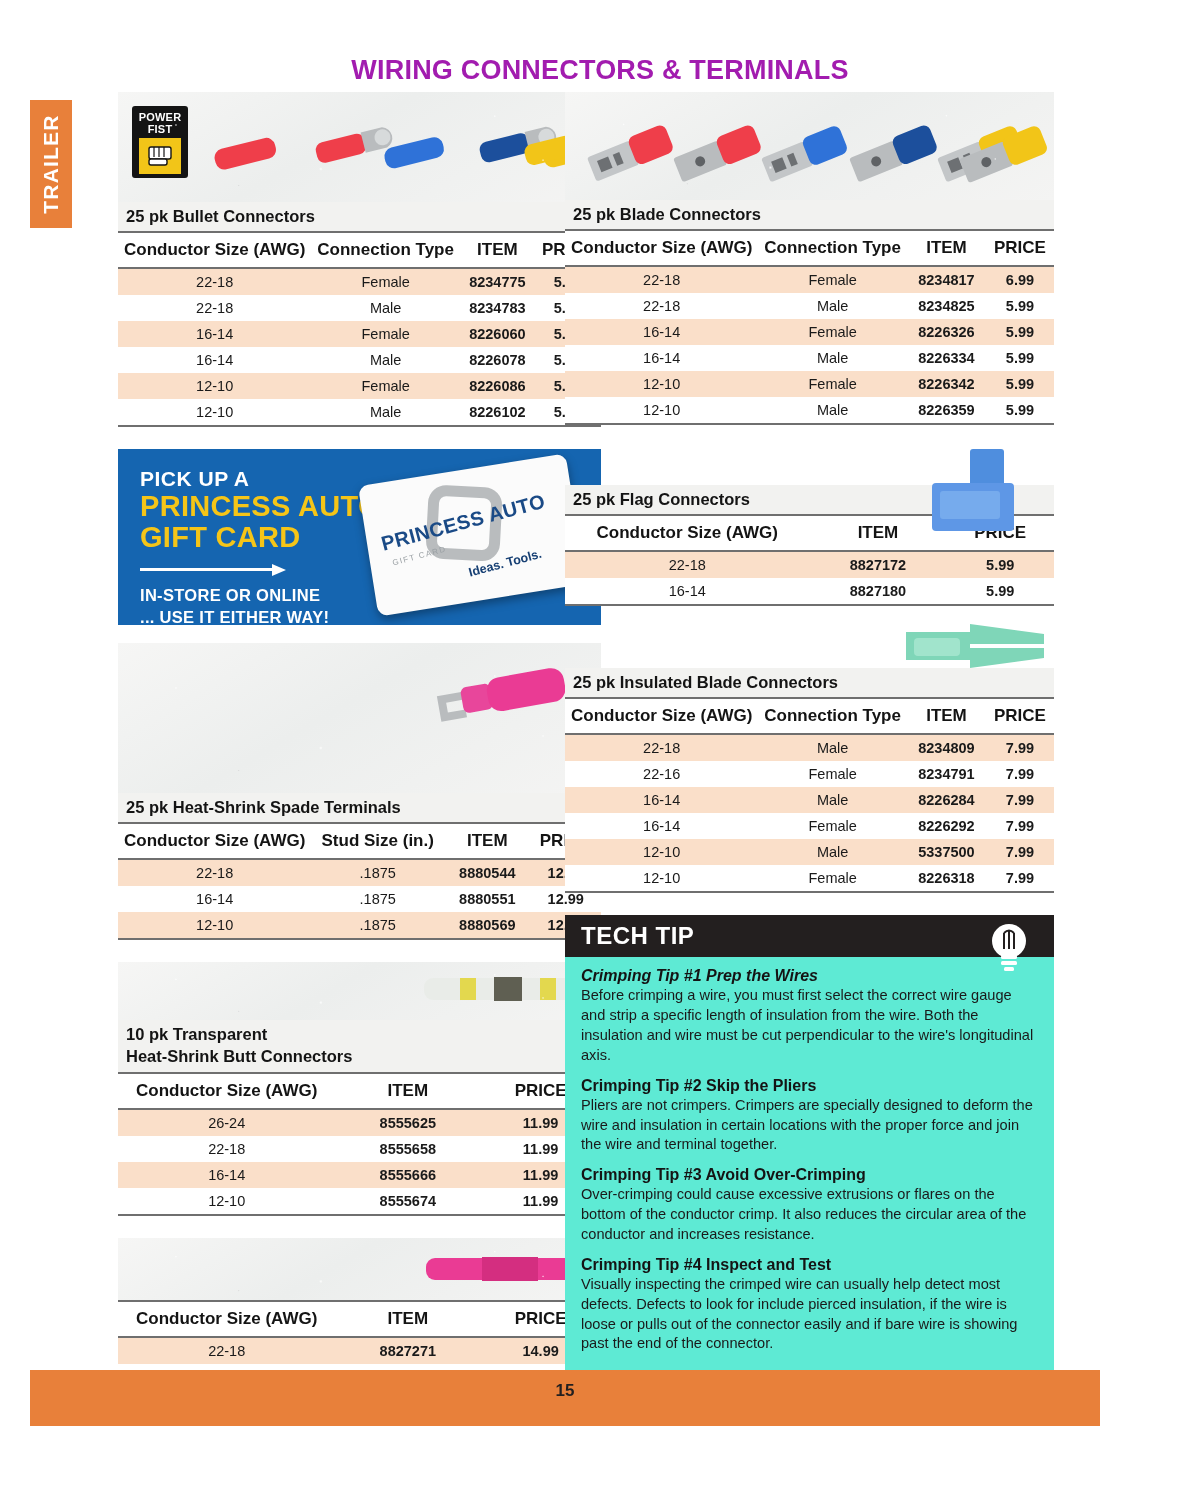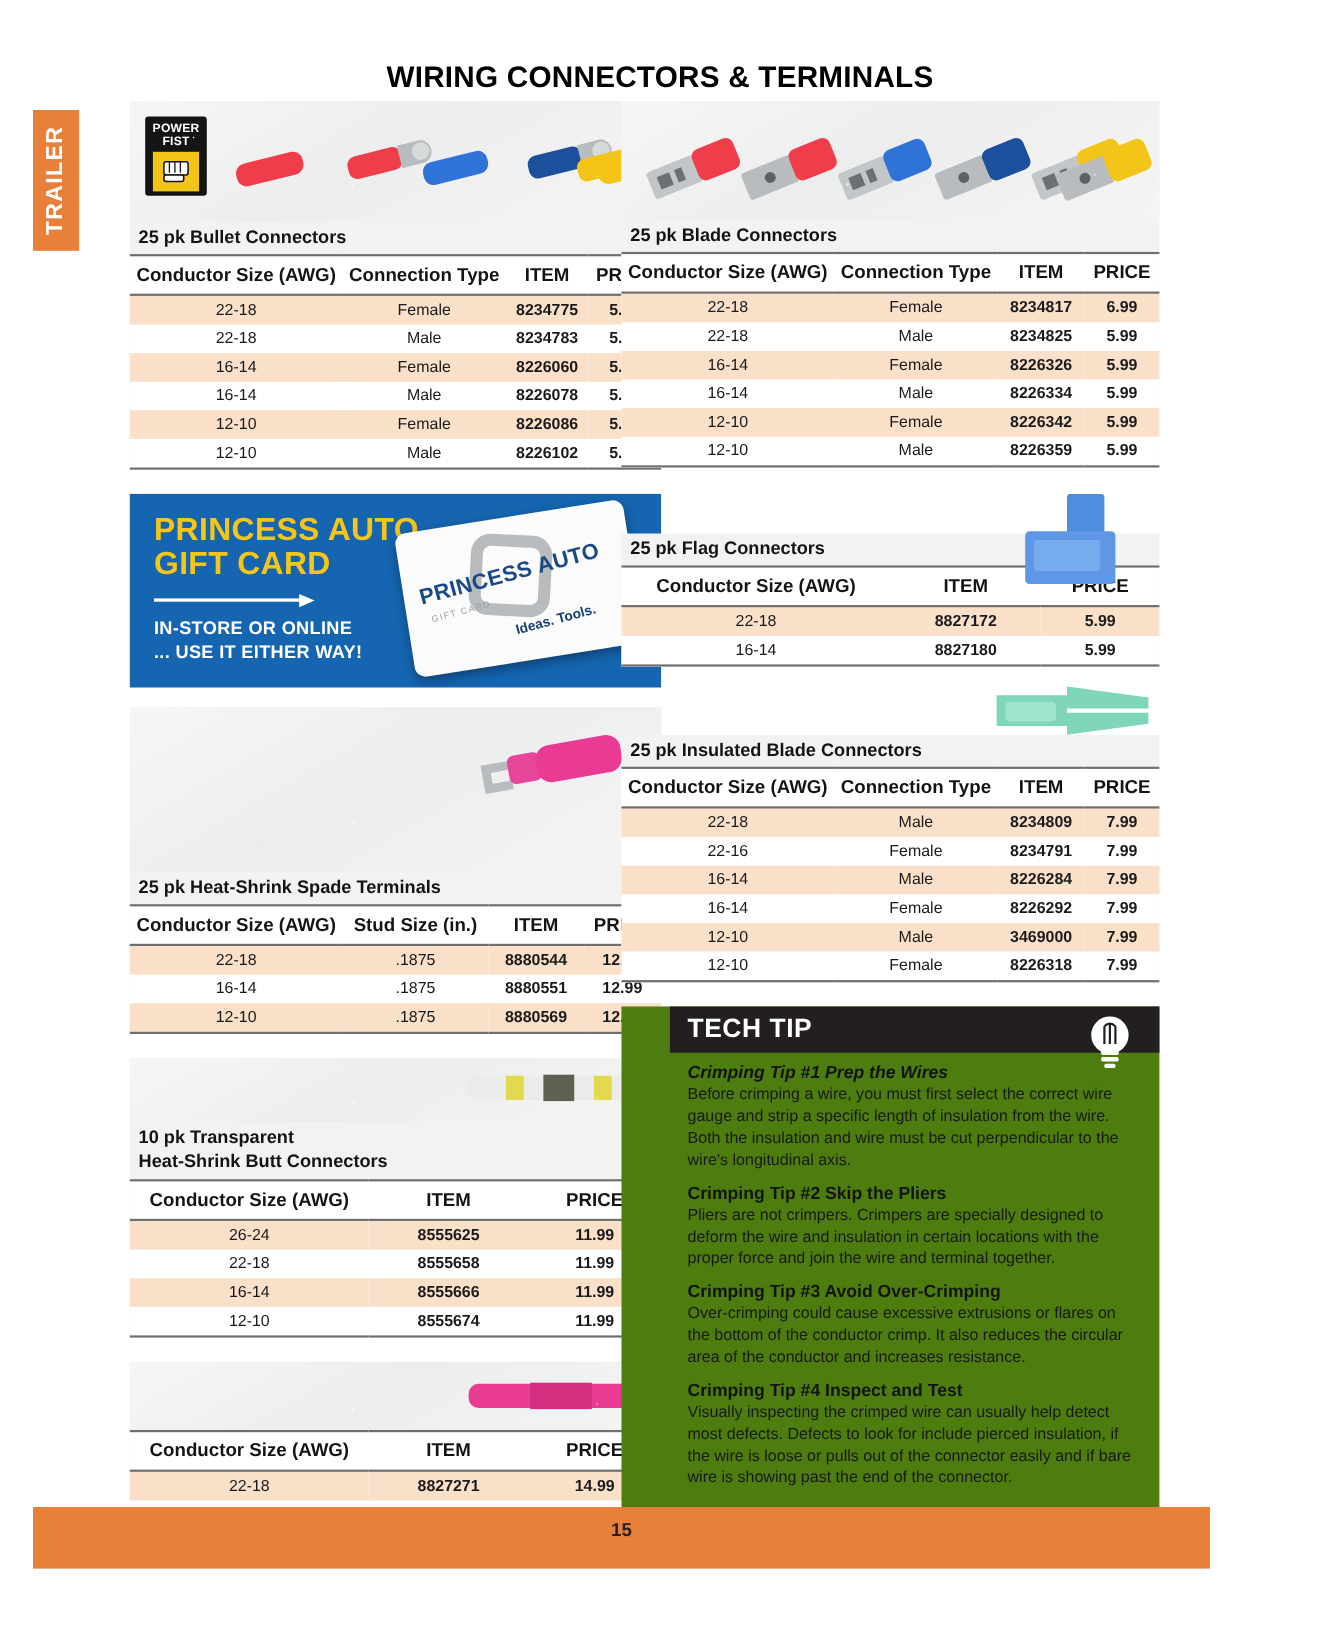--- a/index.html
+++ b/index.html
@@ -9,21 +9,21 @@
     font-family: "Liberation Sans", sans-serif;
     overflow: hidden;
   }
   .page { position: relative; width: 1200px; height: 1486px; background:#fff; }
 
   
   .page-title {
     position: absolute; top: 55px; left: 0; width: 1200px;
     text-align: center;
     font-size: 27px; font-weight: 700; letter-spacing: .2px;
-    color: #000000;
+    color: #a21caf;
   }
 
   
   .side-tab {
     position: absolute; left: 30px; top: 100px;
     width: 42px; height: 128px;
     background: #e8803a;
     display: flex; align-items: center; justify-content: center;
   }
   .side-tab span {
@@ -114,21 +114,21 @@
   .gc-card .small {
     position:absolute; left:22px; top:74px; font-size:8px; color:#9aa0a4;
     letter-spacing:1.4px; transform: rotate(-6deg);
   }
   .gc-card .tag {
     position:absolute; left:96px; top:92px; font-size:12.5px; font-weight:700;
     color:#163f73; transform: rotate(-6deg);
   }
 
   
-  .techtip { position: relative; width:100%; background:#4d7c0f;padding-left:44px; }
+  .techtip { position: relative; width:100%; background:#5eead4; }
   .tt-head {
     background:#231f1f; color:#fff; height:42px;
     display:flex; align-items:center; padding-left:16px;
     font-size: 24px; font-weight:700; letter-spacing:.5px;
     position: relative;
   }
   .bulb { position:absolute; right:22px; top:4px; }
   .tt-body { padding: 10px 20px 16px 16px; }
   .tt-h { font-size:16px; font-weight:700; color:#141414; margin-top:11px; }
   .tt-h:first-child { margin-top: 0; font-style: italic; }
@@ -264,20 +264,21 @@
                 <td>12-10</td>
                 <td>Male</td>
                 <td class="item">8226102</td>
                 <td class="price">5.99</td>
               </tr>
             </tbody>
         </table>
       </div>
 
       <div class="giftcard" style="margin-top:22px;">
+        <div class="gc-l1">PICK UP A</div>
         <div class="gc-l2">PRINCESS AUTO</div>
         <div class="gc-l2">GIFT CARD</div>
         <div class="gc-arrow">
           <div class="bar"></div>
             <div class="head"></div>
         </div>
         <div class="gc-l3">IN-STORE OR ONLINE</div>
         <div class="gc-l3">... USE IT EITHER WAY!</div>
         <div class="gc-card">
           <div class="ring"></div>
@@ -573,21 +574,21 @@
               </tr>
               <tr>
                 <td>16-14</td>
                 <td>Female</td>
                 <td class="item">8226292</td>
                 <td class="price">7.99</td>
               </tr>
               <tr class="alt">
                 <td>12-10</td>
                 <td>Male</td>
-                <td class="item">3469000</td>
+                <td class="item">5337500</td>
                 <td class="price">7.99</td>
               </tr>
               <tr>
                 <td>12-10</td>
                 <td>Female</td>
                 <td class="item">8226318</td>
                 <td class="price">7.99</td>
               </tr>
             </tbody>
         </table>

